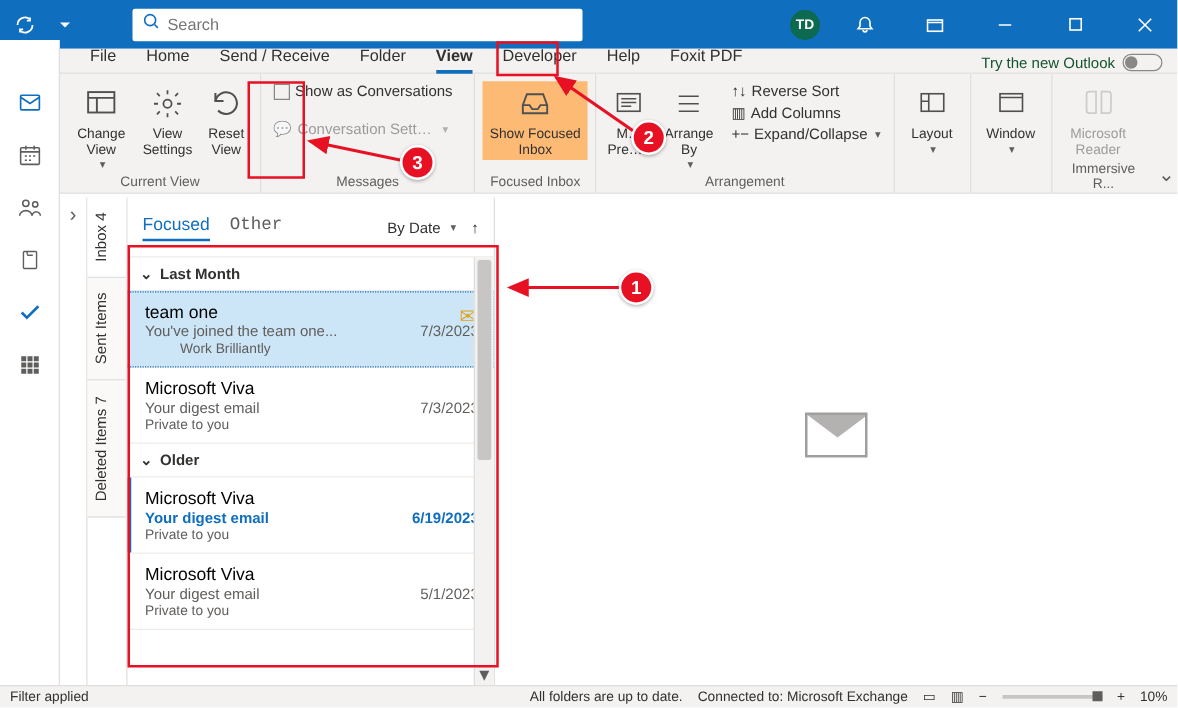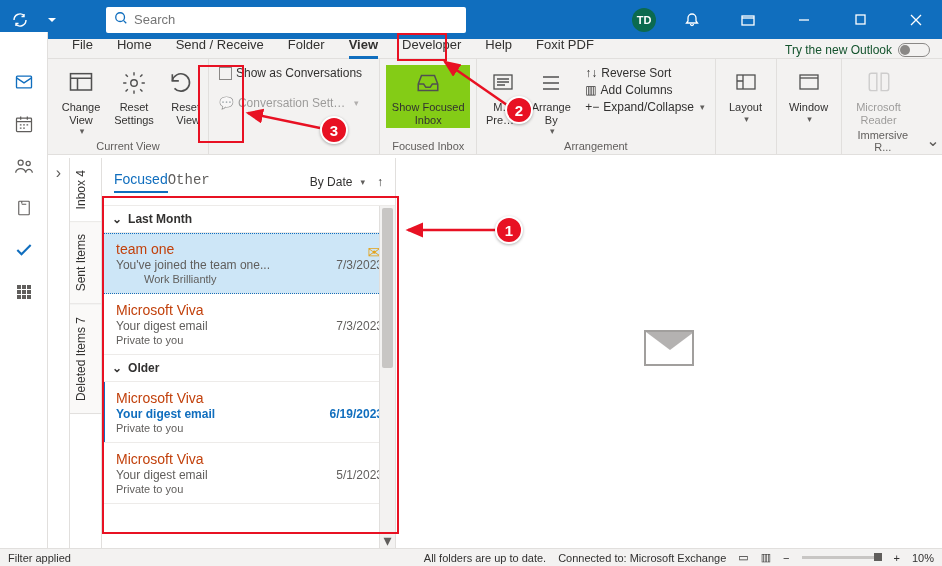--- a/index.html
+++ b/index.html
@@ -25,51 +25,51 @@
 .toggle::after { content:""; position:absolute; width:10px; height:10px; border-radius:50%; background:#8a8886; top:1px; left:1px;}
 
 
 .ribbon { height: 96px; background: #f3f2f1; display: flex; border-bottom: 1px solid #e1dfdd; }
 .ribbon .group { display: flex; flex-direction: column; border-right: 1px solid #e1dfdd; padding: 2px 6px 1px; }
 .ribbon .group-body { flex: 1; display: flex; align-items: flex-start; gap: 2px; padding-top: 4px; }
 .ribbon .group-label { text-align: center; font-size: 11px; color: #605e5c; padding: 1px 0; }
 .rbtn-large { width: 54px; display: flex; flex-direction: column; align-items: center; justify-content: flex-start; padding: 2px; cursor: pointer; text-align: center; }
 .rbtn-large .ricon { width: 32px; height: 32px; display: flex; align-items: center; justify-content: center; color: #505050; }
 .rbtn-large .rlabel { font-size: 11px; color: #323130; line-height: 1.15; margin-top: 2px; }
-.rbtn-large.highlighted { background: #84cc16; }
+.rbtn-large.highlighted { background: #fdba74; }
 .rbtn-large.disabled { opacity: 0.45; }
 .small-stack { display: flex; flex-direction: column; gap: 1px; font-size: 12px; color: #323130; }
 .small-item { display: flex; align-items: center; gap: 4px; padding: 1px 4px; cursor: pointer; white-space:nowrap;}
 .chk { width: 13px; height: 13px; border: 1px solid #8a8886; }
 
 
 .leftrail { position: absolute; left: 0; top: 32px; width: 48px; bottom: 18px; border-right: 1px solid #e1dfdd; background: #fff; display: flex; flex-direction: column; align-items: center; padding-top: 36px; gap: 14px; }
 .leftrail .li { width: 28px; height: 28px; display: flex; align-items: center; justify-content: center; cursor: pointer; color: #605e5c; }
 .leftrail .li.active { color: #106ebe; }
 
 
 .main { position: absolute; left: 48px; right: 0; top: 158px; bottom: 18px; display: flex; }
 .collapse-pane { width: 22px; border-right: 1px solid #e1dfdd; display:flex; align-items:flex-start; justify-content:center; padding-top:6px; cursor:pointer; color:#605e5c;}
 .folder-tabs { width: 32px; display: flex; flex-direction: column; border-right: 1px solid #e1dfdd; }
 .ftab { flex: 0 0 auto; writing-mode: vertical-rl; transform: rotate(180deg); padding: 12px 4px; font-size: 12px; color: #323130; text-align: center; border-top: 1px solid #e1dfdd; cursor:pointer; background:#faf9f8;}
 .ftab.active { background:#fff; font-weight:400;}
 .msglist { width: 294px; border-right: 1px solid #e1dfdd; display: flex; flex-direction: column; position:relative;}
-.msglist-head { height: 48px; display: flex; align-items: center; padding: 0 12px; gap: 0; border-bottom: 1px solid #edebe9; font-size: 14px; }
+.msglist-head { height: 48px; display: flex; align-items: center; padding: 0 12px; gap: 16px; border-bottom: 1px solid #edebe9; font-size: 14px; }
 .msglist-head .focused { color: #106ebe; border-bottom: 2px solid #106ebe; padding-bottom:4px; cursor:pointer;}
 .msglist-head .other { color: #605e5c; cursor:pointer; padding-bottom:4px;font-family:Liberation Mono, monospace;}
 .msglist-head .sort { margin-left: auto; font-size: 12px; color: #323130; display:flex; gap:6px; align-items:center; cursor:pointer;}
 .msglist-body { flex: 1; overflow: hidden; position:relative;}
 .scrollbar { position:absolute; right:0; top:0; bottom:0; width:16px; background:#f3f2f1; border-left:1px solid #e1dfdd;}
 .scrollbar .thumb { position:absolute; left:2px; right:2px; top:2px; height:160px; background:#c8c6c4; border-radius:2px;}
 .scrollbar .darrow { position:absolute; left:0; right:0; bottom:0; height:16px; display:flex; align-items:center; justify-content:center; color:#605e5c;}
 .grouphdr { padding: 6px 10px; font-size: 12px; color: #323130; font-weight:600; display:flex; align-items:center; gap:6px; cursor:pointer; border-bottom:1px solid #edebe9;}
 .msg { padding: 8px 12px 8px 14px; border-bottom: 1px solid #edebe9; cursor:pointer; position:relative;}
 .msg.selected { background: #cde6f7; outline:1px dotted #106ebe; outline-offset:-1px;}
 .msg.unread::before { content:""; position:absolute; left:0; top:0; bottom:0; width:3px; background:#106ebe;}
-.msg .sender { font-size: 14px; color: #c2410c; }
+.msg .sender { font-size: 14px; color: #000000; }
 .msg .row2 { display:flex; font-size:12px; color:#605e5c; margin-top:1px;}
 .msg .subject { flex:1; overflow:hidden; text-overflow:ellipsis; white-space:nowrap;}
 .msg.unread .subject { color:#106ebe; font-weight:600;}
 .msg .date { color:#605e5c; margin-left:8px;}
 .msg.unread .date { color:#106ebe; font-weight:600;}
 .msg .preview { font-size:11px; color:#605e5c; margin-top:1px; padding-left:28px;}
 .msg .mailicon { position:absolute; right:14px; top:10px; color:#e3a21a;}
 .reading { flex: 1; display: flex; flex-direction: column; align-items: center; justify-content: center; color: #605e5c; }
 .reading .env { width: 50px; height: 36px; border: 2px solid #a19f9d; margin-bottom: 10px; position:relative;}
 .reading .env::after { content:""; position:absolute; left:0; right:0; top:0; height:0; border-left:24px solid transparent; border-right:24px solid transparent; border-top:18px solid #a19f9d; opacity:0.8;}
@@ -170,23 +170,23 @@
         <div class="rlabel">Change View</div>
           <span class="caret">▾</span>
       </div>
       <div class="rbtn-large" style="width:48px;">
         <div class="ricon">
             <svg width="26" height="26" viewBox="0 0 24 24" fill="none" stroke="#505050" stroke-width="1.3">
               <circle cx="12" cy="12" r="3"></circle>
               <path d="M12 2v3M12 19v3M4.2 4.2l2.1 2.1M17.7 17.7l2.1 2.1M2 12h3M19 12h3M4.2 19.8l2.1-2.1M17.7 6.3l2.1-2.1"></path>
             </svg>
           </div>
-        <div class="rlabel">Reset Settings</div>
-      </div>
-      <div class="rbtn-large" style="width:42px;text-align:right;">
+        <div class="rlabel">View Settings</div>
+      </div>
+      <div class="rbtn-large" style="width:42px;">
         <div class="ricon">
             <svg width="26" height="26" viewBox="0 0 24 24" fill="none" stroke="#505050" stroke-width="1.5">
               <path d="M4 4v6h6"></path>
               <path d="M4 10a8 8 0 1 1 2 7"></path>
             </svg>
           </div>
         <div class="rlabel">Reset View</div>
       </div>
     </div>
     <div class="group-label">Current View</div>
@@ -199,20 +199,21 @@
             <span>Show as Conversations</span>
           </div>
         <div style="height:12px;"></div>
         <div class="small-item" style="opacity:0.45;">
             <span>💬</span>
             <span style="overflow:hidden;text-overflow:ellipsis;max-width:110px;">Conversation Settings</span>
             <span class="caret">▾</span>
           </div>
       </div>
     </div>
+    <div class="group-label">Messages</div>
   </div>
   <div class="group">
     <div class="group-body">
       <div class="rbtn-large highlighted" style="width:84px;">
         <div class="ricon">
             <svg width="26" height="26" viewBox="0 0 24 24" fill="none" stroke="#505050" stroke-width="1.4">
               <path d="M3 13l3-8h12l3 8v6H3z"></path>
               <path d="M3 13h5l2 3h4l2-3h5"></path>
             </svg>
           </div>

